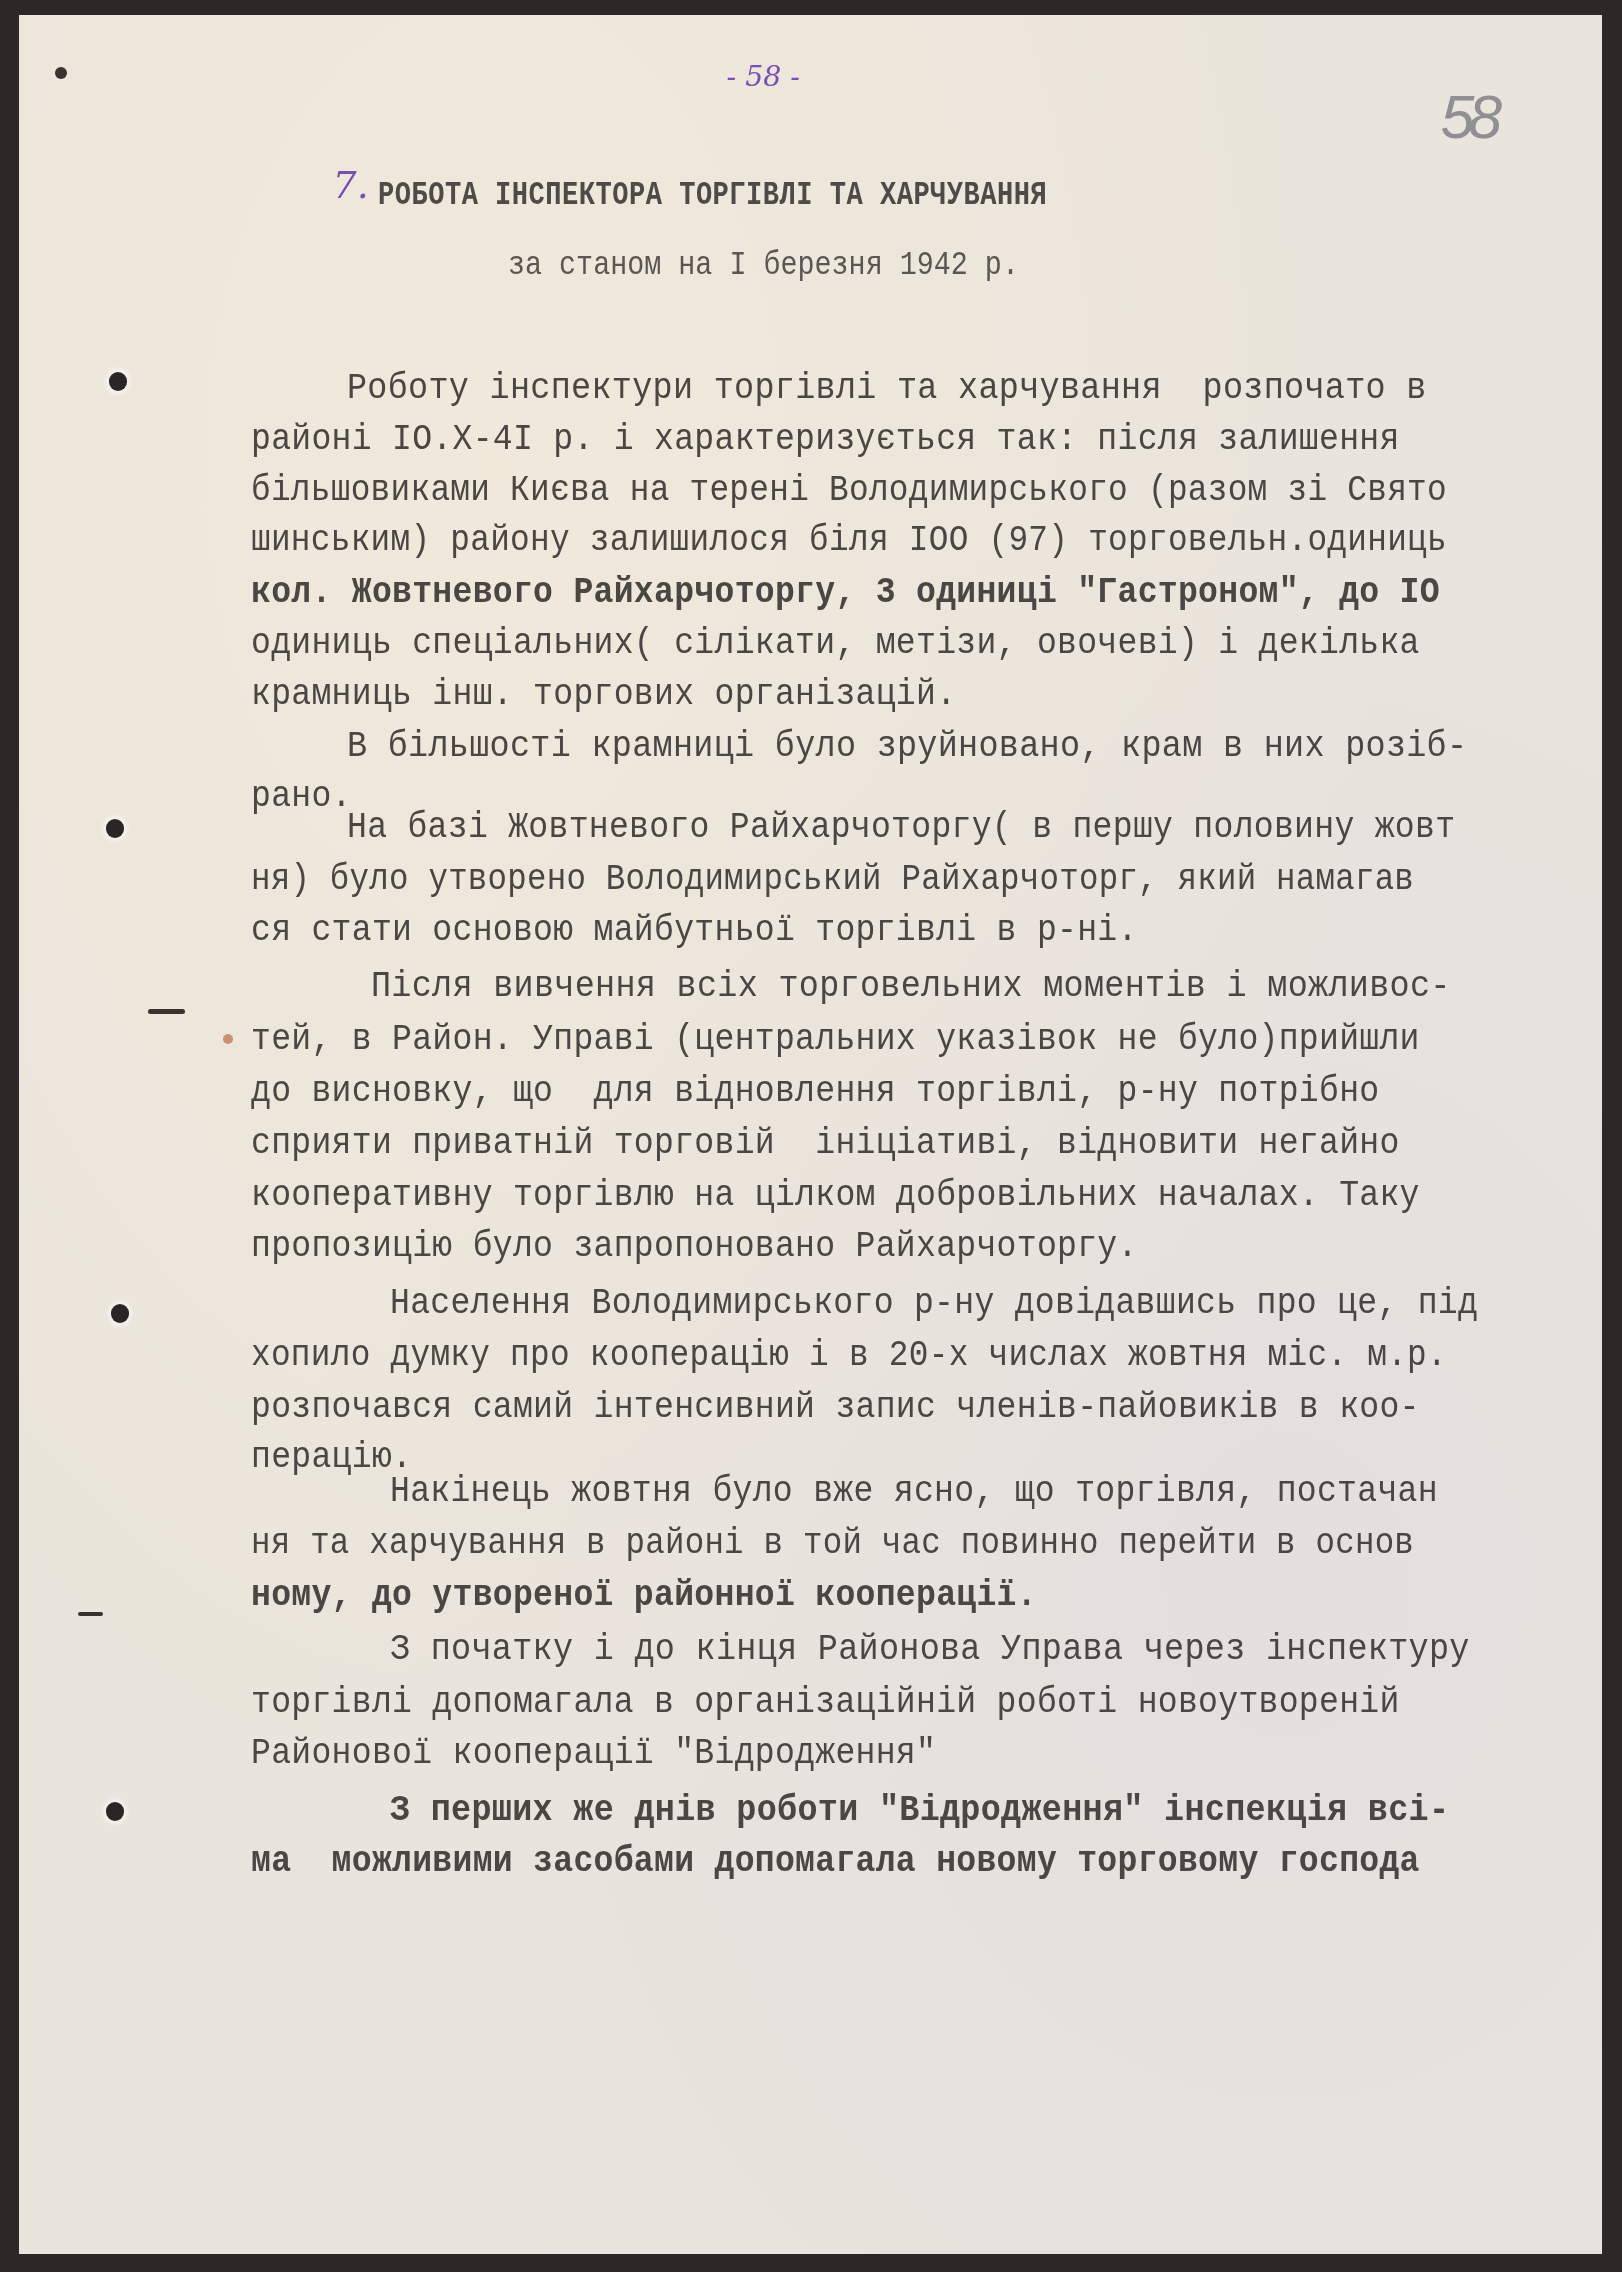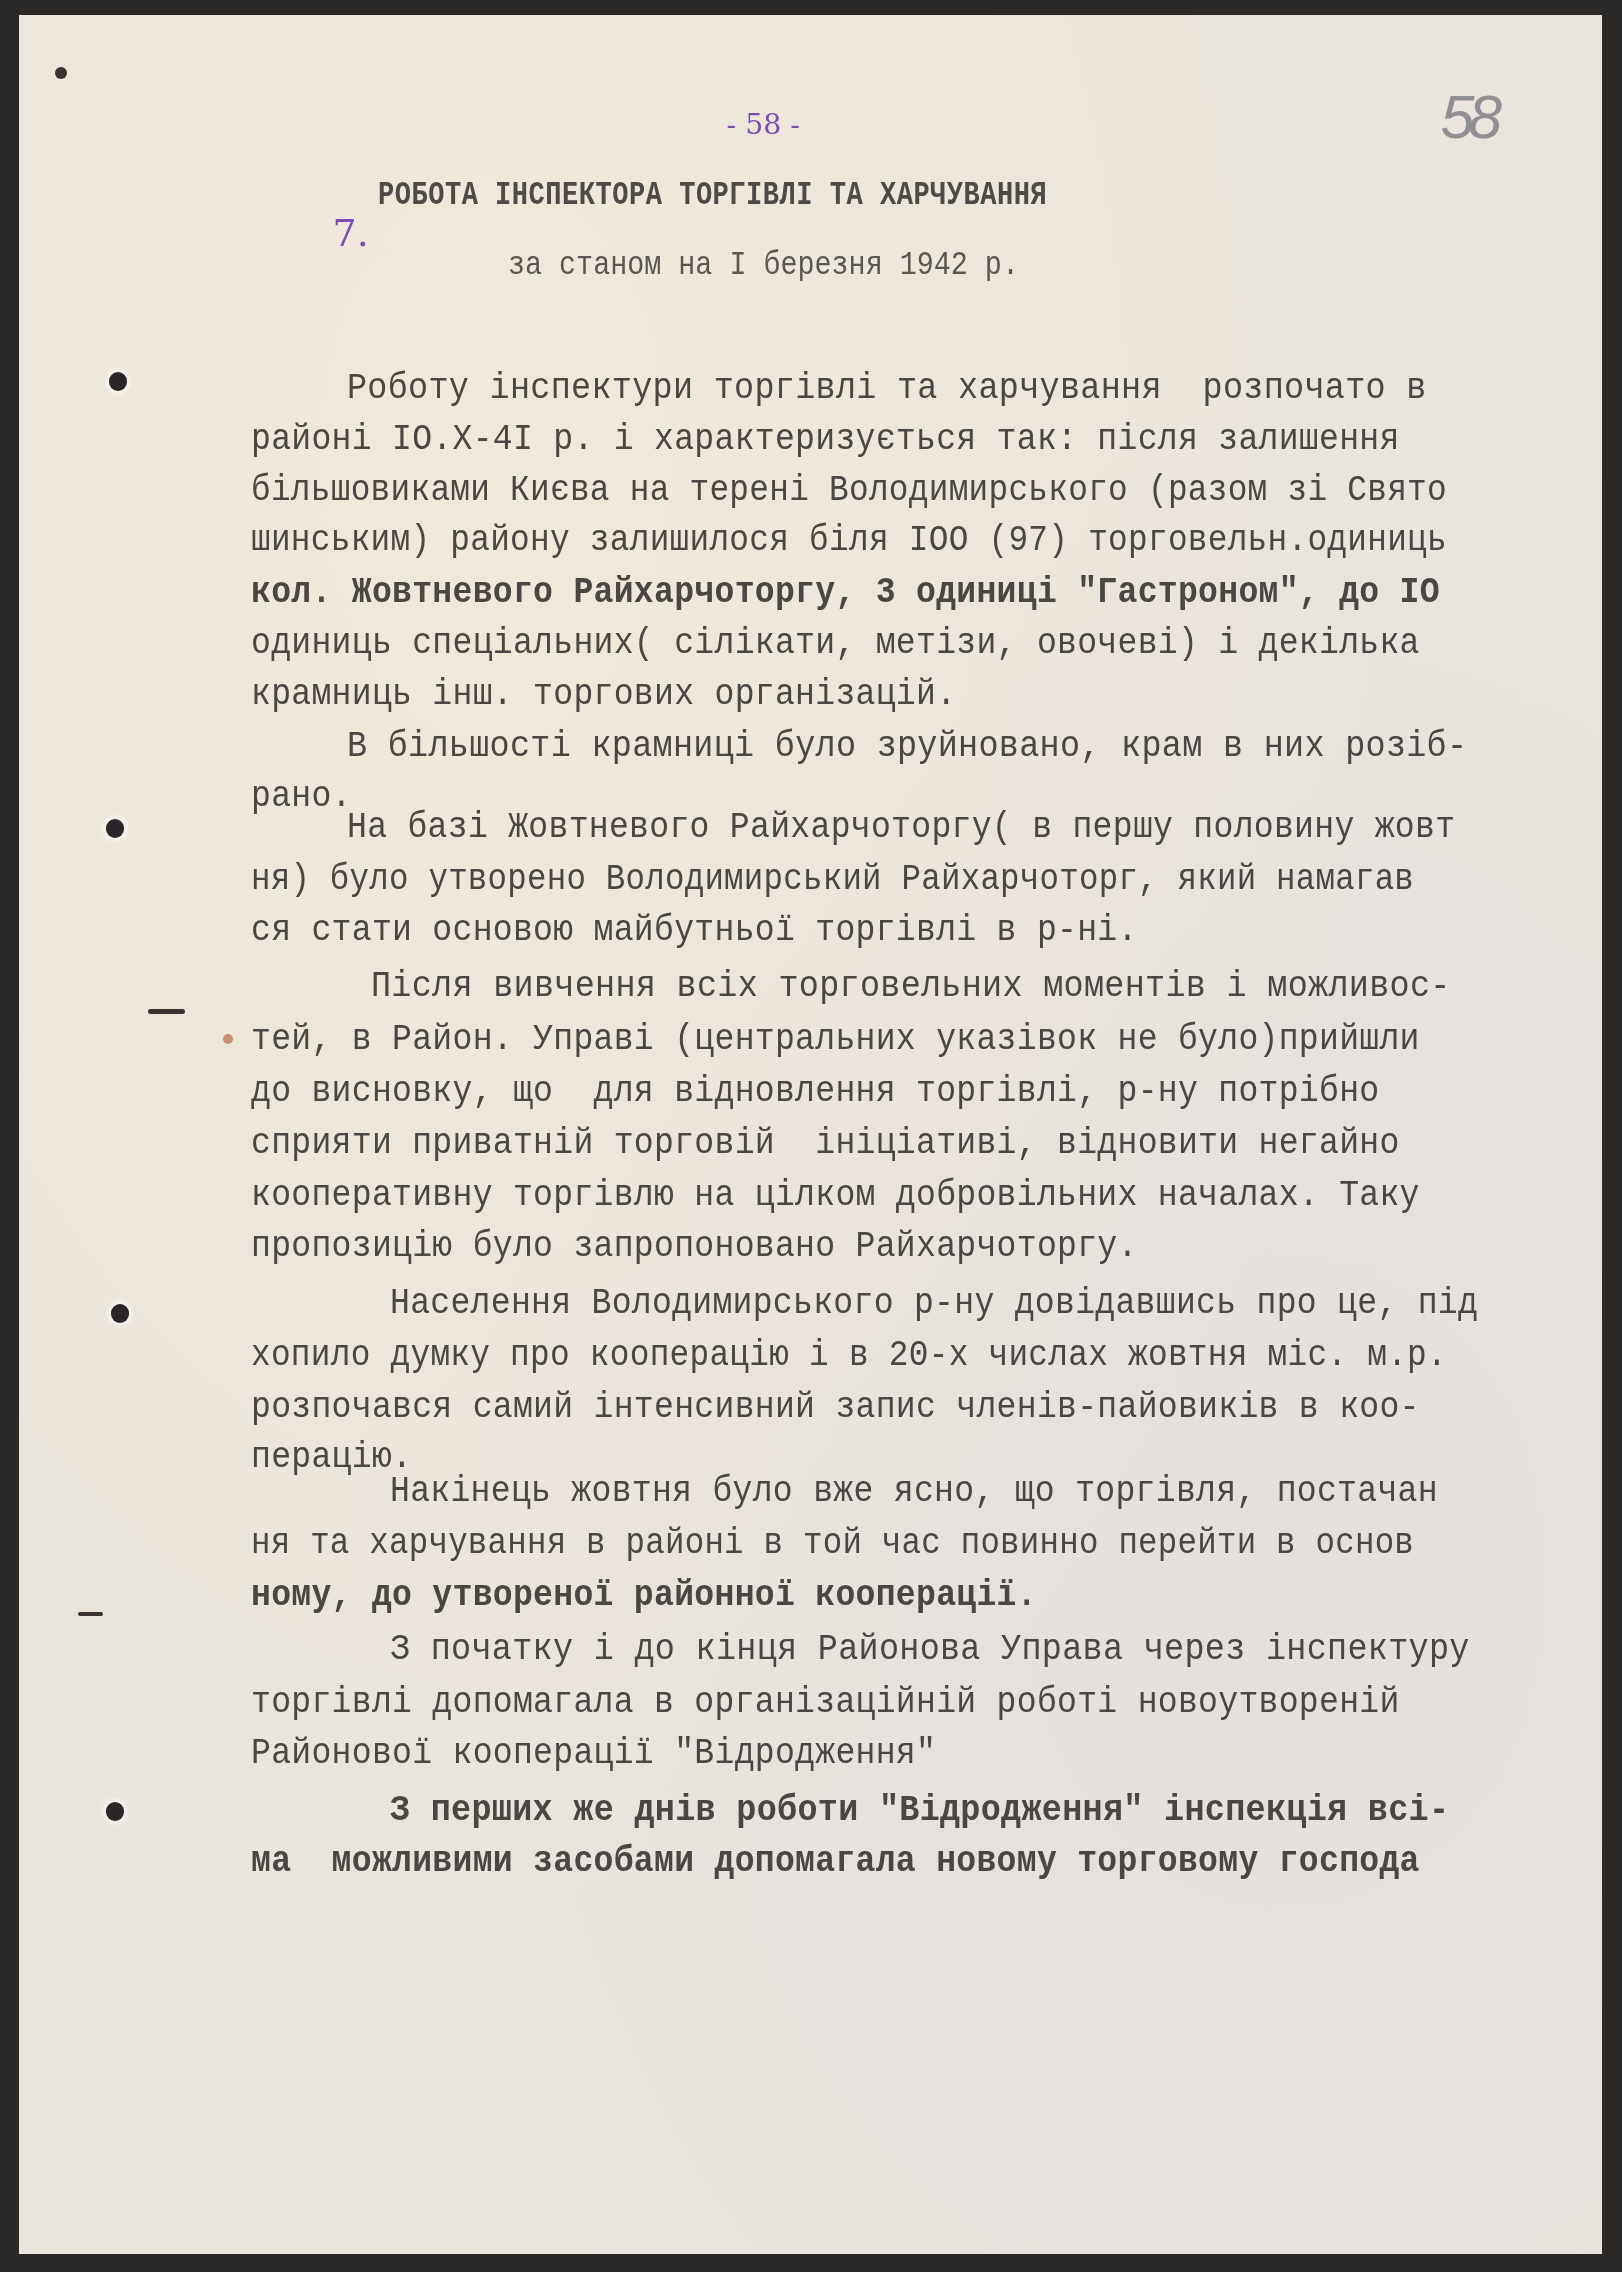--- a/index.html
+++ b/index.html
@@ -43,22 +43,22 @@
       white-space: pre;
       color: #5a5653;
       font-size: 33px;
       transform: scaleX(0.86);
       transform-origin: left top;
     }
     .handwritten-purple {
       position: absolute;
       color: #7a4fb3;
       font-family: "DejaVu Serif", serif;
+      font-style: italic;
       font-size: 28.4px;
-      margin-top: 48px;
     }
     .handwritten-pencil {
       position: absolute;
       color: #8f8f94;
       font-family: Liberation Sans, sans-serif;
       font-style: italic;
       font-size: 61px;
       font-weight: normal;
       letter-spacing: -6.2px;
     }

